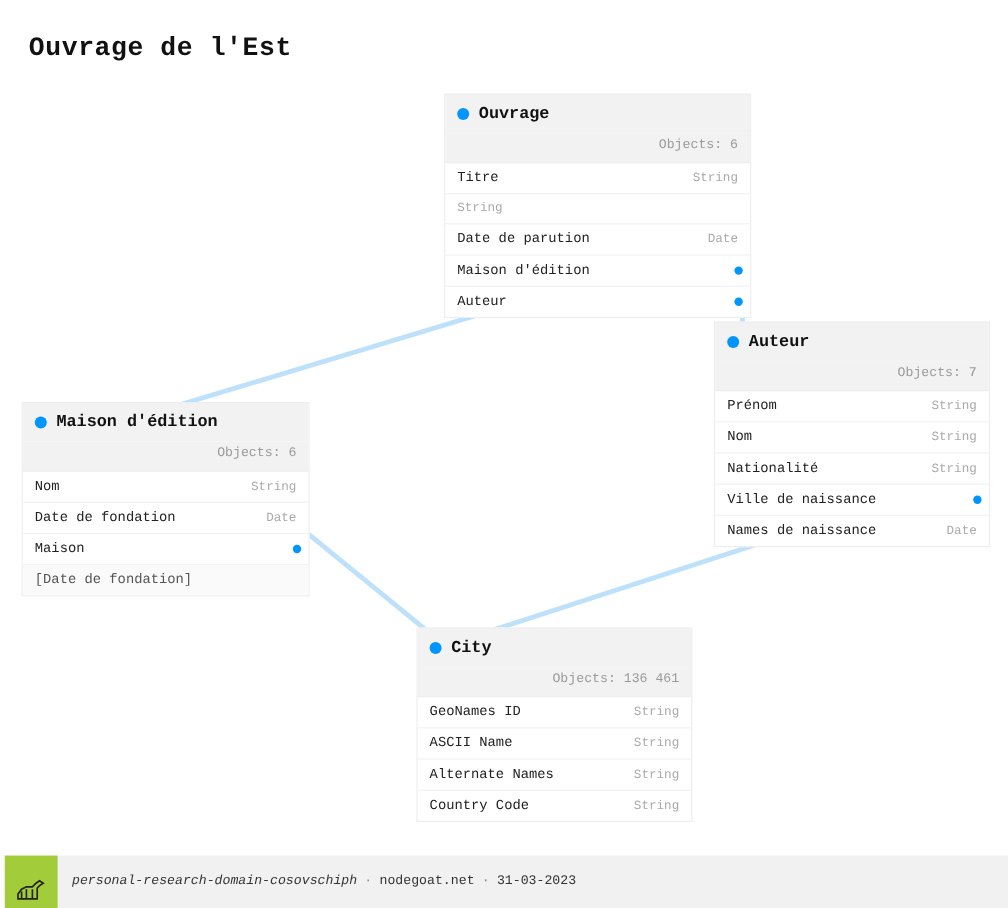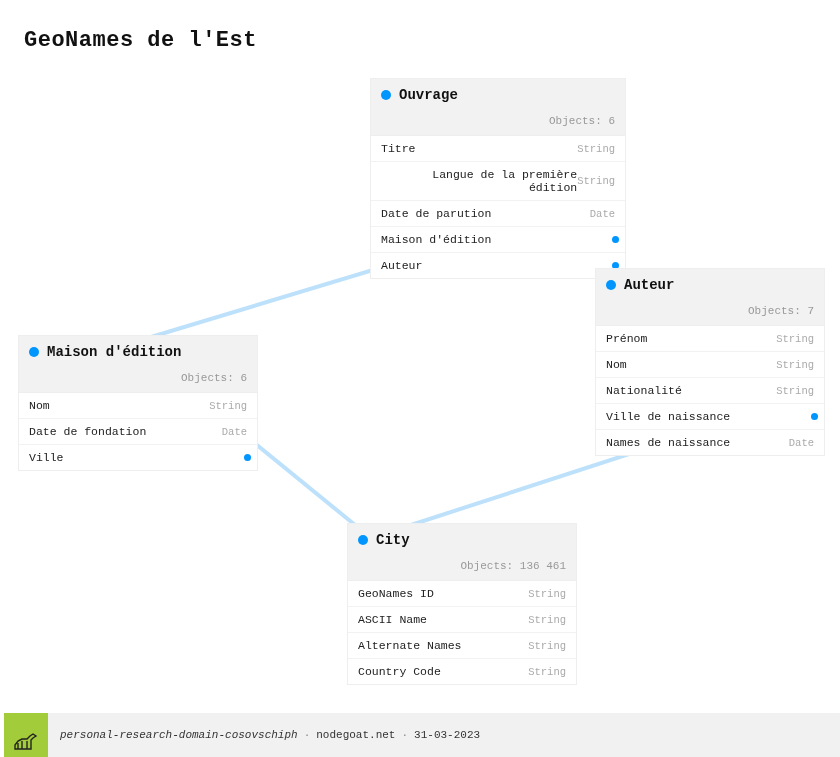--- a/index.html
+++ b/index.html
@@ -120,34 +120,33 @@
 
   <line x1="618" y1="196" x2="108" y2="350" stroke="#bde1fb" stroke-width="4"></line>
 
   <line x1="618" y1="220" x2="619" y2="283" stroke="#bde1fb" stroke-width="4"></line>
 
   <line x1="252" y1="441" x2="371" y2="538" stroke="#bde1fb" stroke-width="4"></line>
 
   <line x1="820" y1="392" x2="371" y2="538" stroke="#bde1fb" stroke-width="4"></line>
 </svg>
 
-<div class="title">GeoNames de l'Est</div>
+<div class="title">Ouvrage de l'Est</div>
 
 <div class="node" style="left:370px; top:78px; width:256px;">
   <div class="node-header">
     <span class="dot"></span>
     <span class="node-title">Ouvrage</span>
   </div>
   <div class="node-sub">Objects: 6</div>
   <div class="row">
       <span class="label">Titre</span>
       <span class="type">String</span>
     </div>
   <div class="row">
-      <span class="label">Langue de la première édition</span>
       <span class="type">String</span>
     </div>
   <div class="row">
       <span class="label">Date de parution</span>
       <span class="type">Date</span>
     </div>
   <div class="row">
       <span class="label">Maison d'édition</span>
       <span class="link-dot"></span>
     </div>
@@ -165,22 +164,25 @@
   <div class="node-sub">Objects: 6</div>
   <div class="row">
       <span class="label">Nom</span>
       <span class="type">String</span>
     </div>
   <div class="row">
       <span class="label">Date de fondation</span>
       <span class="type">Date</span>
     </div>
   <div class="row">
-      <span class="label">Ville</span>
-      <span class="link-dot"></span>
+      <span class="label">Maison</span>
+      <span class="link-dot"></span>
+    </div>
+  <div class="row sublabel">
+      <span class="label">[Date de fondation]</span>
     </div>
 </div>
 
 <div class="node" style="left:595px; top:268px; width:230px;">
   <div class="node-header">
     <span class="dot"></span>
     <span class="node-title">Auteur</span>
   </div>
   <div class="node-sub">Objects: 7</div>
   <div class="row">

